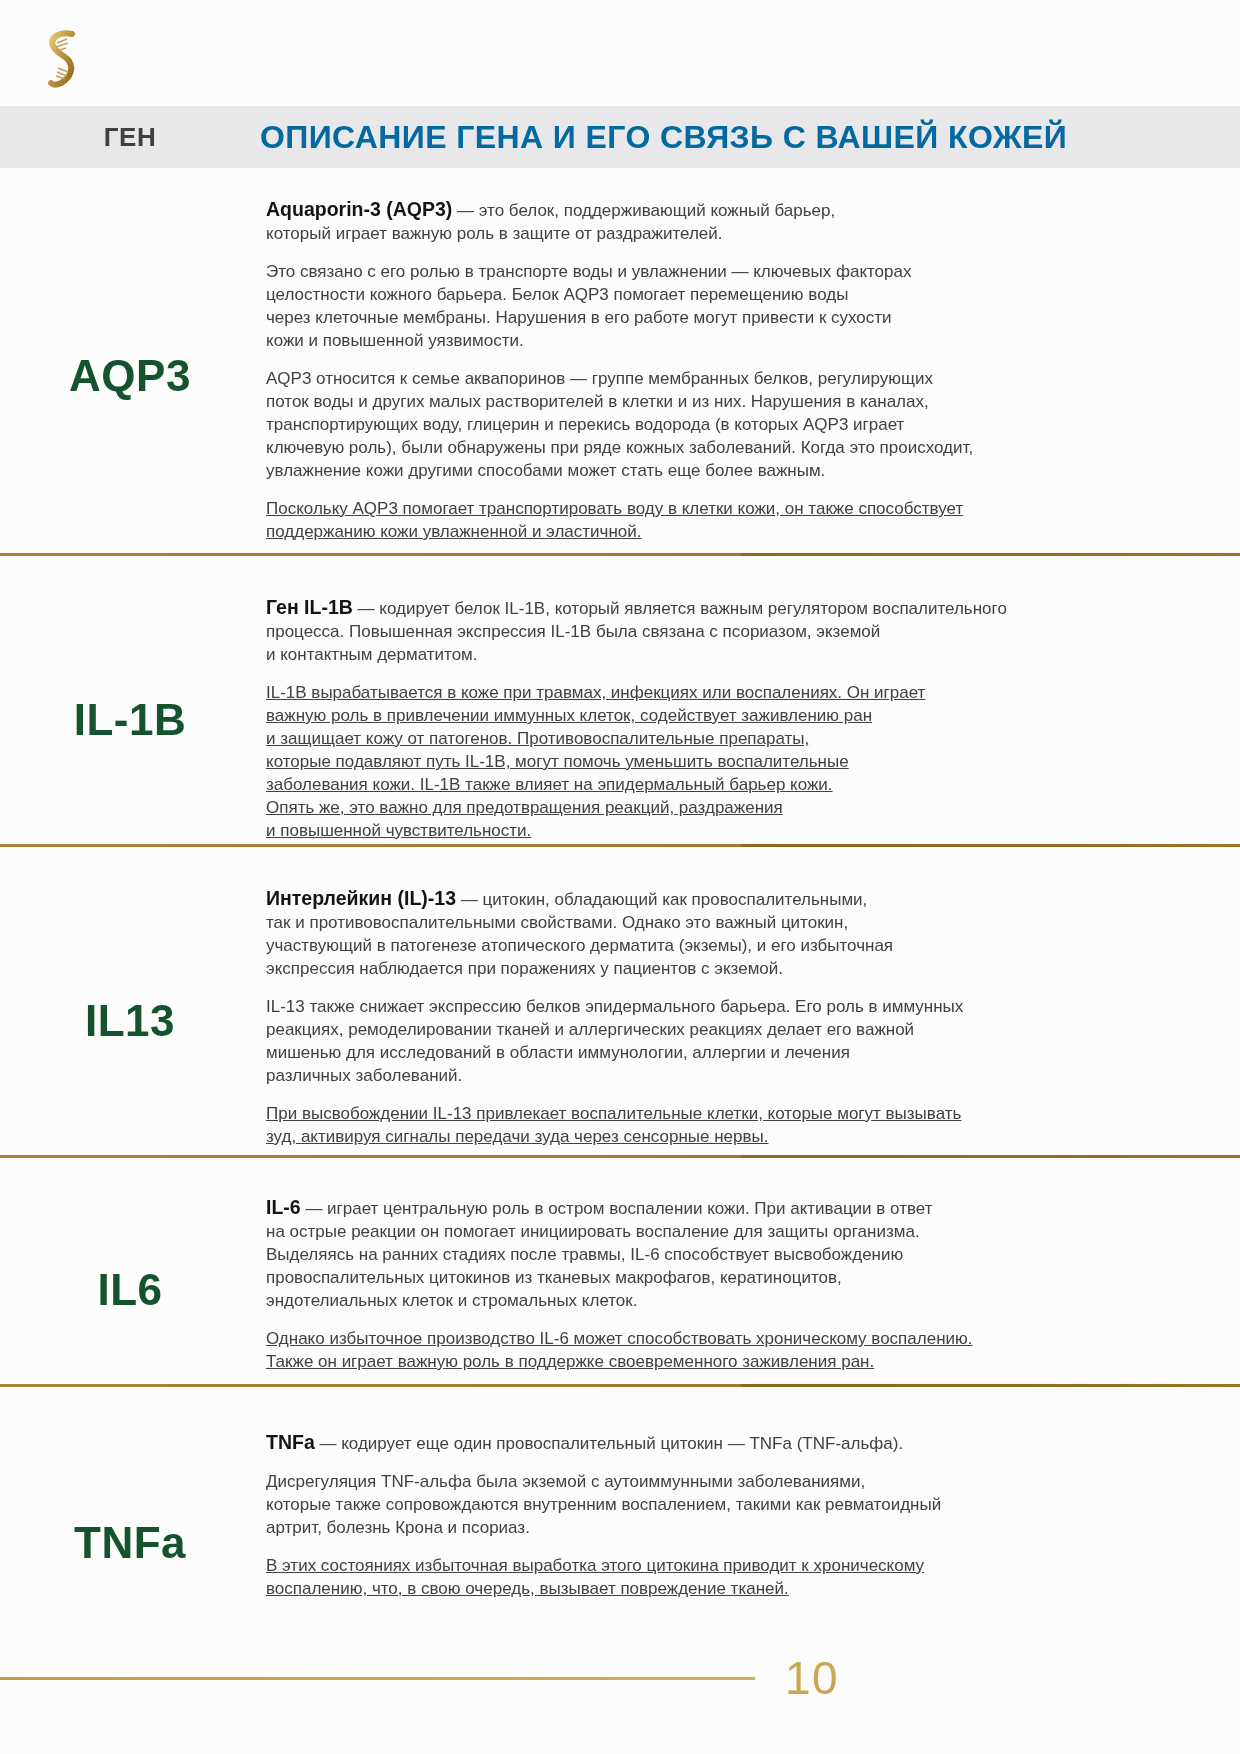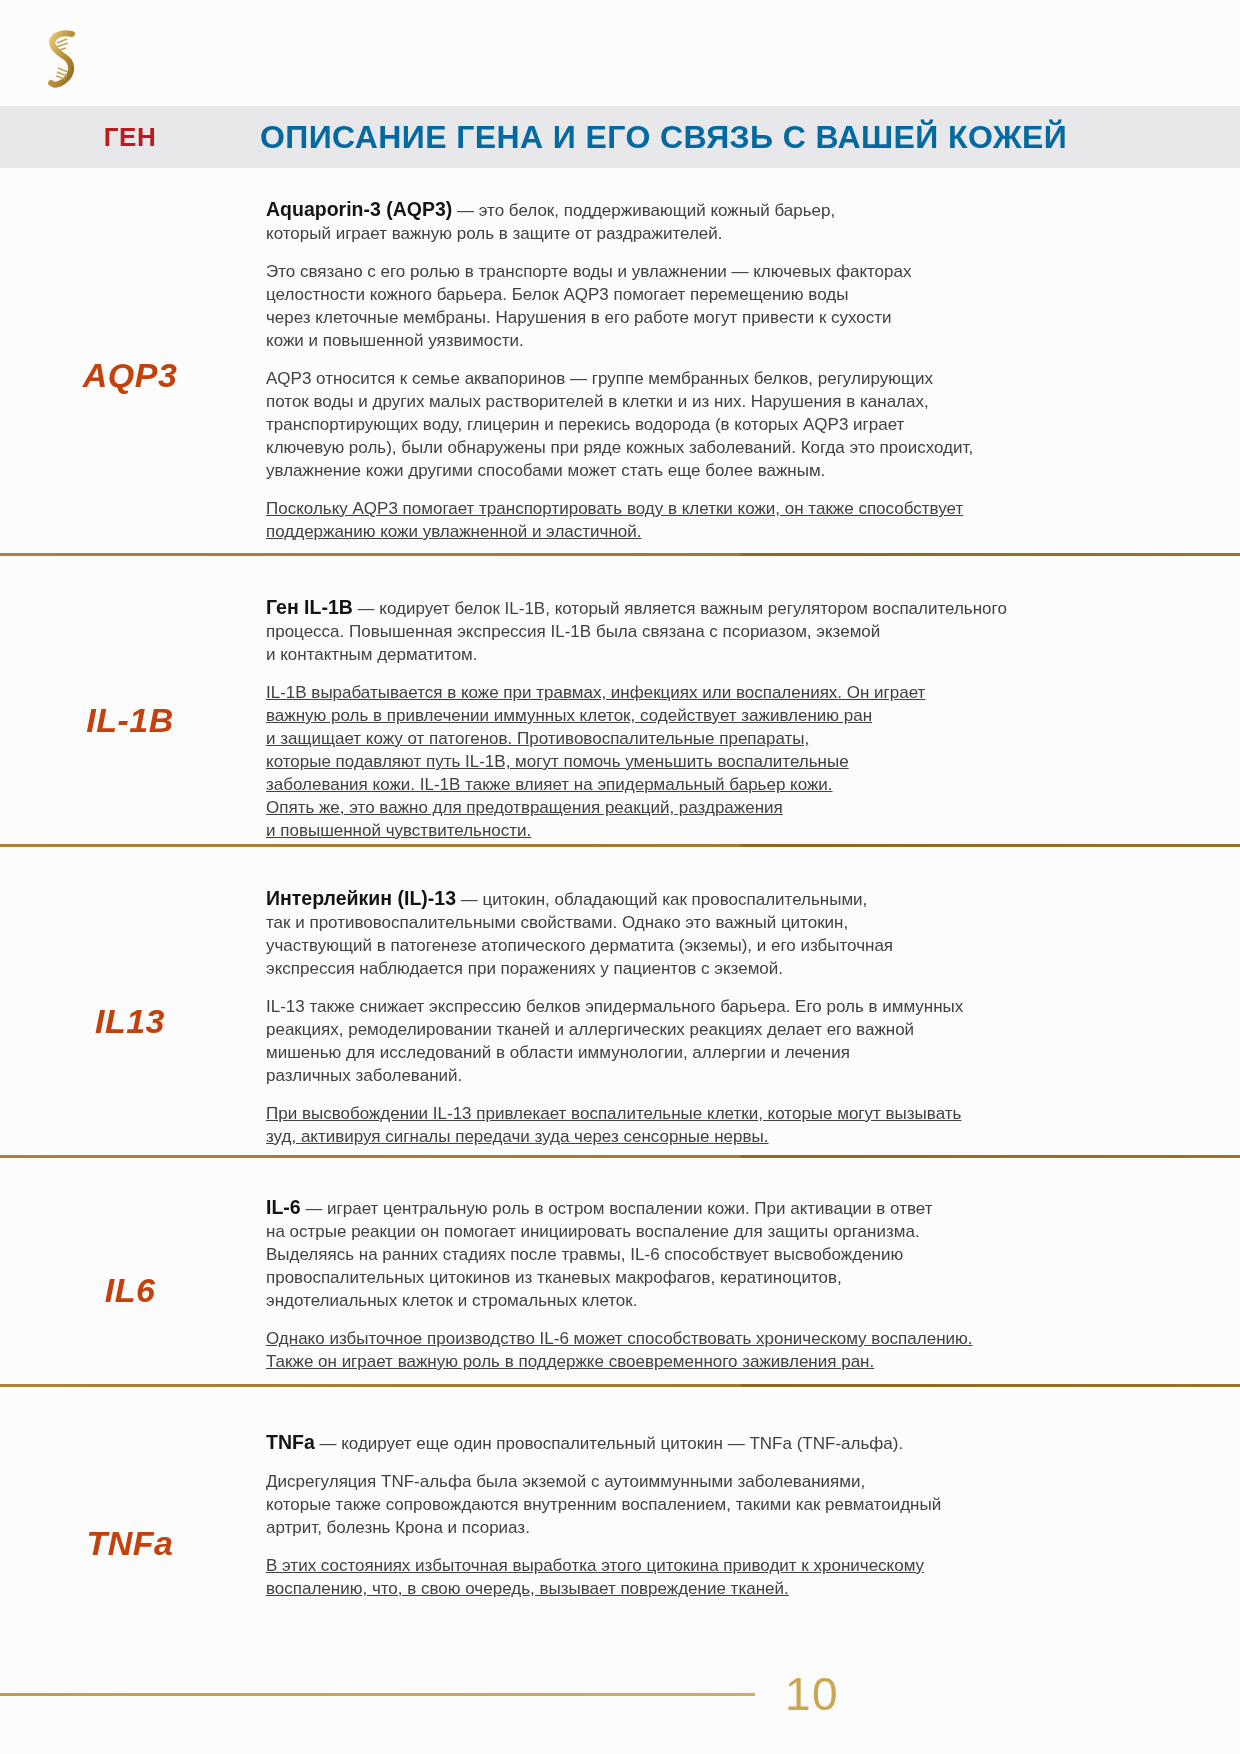--- a/index.html
+++ b/index.html
@@ -11,43 +11,43 @@
     color:#414141;
   }
   .top{height:106px;position:relative;}
   .logo{position:absolute;left:44px;top:30px;}
   .header-bar{
     height:62px;background:#e8e7ea;
     display:flex;align-items:center;
   }
   .col-gene{
     width:260px;flex:0 0 260px;text-align:center;
-    font-size:26px;font-weight:bold;color:#b91c1c;letter-spacing:.5px;
+    font-size:26px;font-weight:bold;color:#404040;letter-spacing:.5px;
   }
   .col-desc{font-size:32px;font-weight:bold;color:#0369a1;letter-spacing:.4px;}
   .row{display:flex;box-sizing:border-box;}
   .gene-cell{
     width:260px;flex:0 0 260px;
     display:flex;align-items:center;justify-content:center;
-    font-size:34px;font-weight:bold;color:#c2410c;letter-spacing:.5px;font-style:italic;
+    font-size:44px;font-weight:bold;color:#14532d;letter-spacing:.5px;
   }
   .desc-cell{flex:1;padding-left:6px;font-size:17px;line-height:23px;color:#414141;}
   .para{margin:0 0 15px 0;white-space:pre-line;}
   .para:last-child{margin-bottom:0;text-decoration:underline;}
   .lead{font-weight:bold;font-size:19.5px;color:#141414;}
   .divider{
     height:3px;border:none;margin:0;
     background:linear-gradient(90deg,#ab823a 0%,#a37930 59.6%,#8d681d 60%,#9b7426 100%);
   }
   .s1{height:385px;padding-top:30px;}
   .s2{height:288px;padding-top:40px;}
   .s3{height:308px;padding-top:40px;}
   .s4{height:226px;padding-top:38px;}
   .s5{height:268px;padding-top:44px;}
-  .footer{display:flex;align-items:center;margin-top:16px;}
+  .footer{display:flex;align-items:center;margin-top:0;}
   .footer-line{width:755px;height:3px;background:linear-gradient(90deg,#c49d3f,#cfae5c);}
   .page-num{
     margin-left:30px;font-size:46px;font-weight:200;
     color:#c9a64f;letter-spacing:1.5px;line-height:1;
   }
 </style>
 </head>
 <body>
 
 <div class="top">

